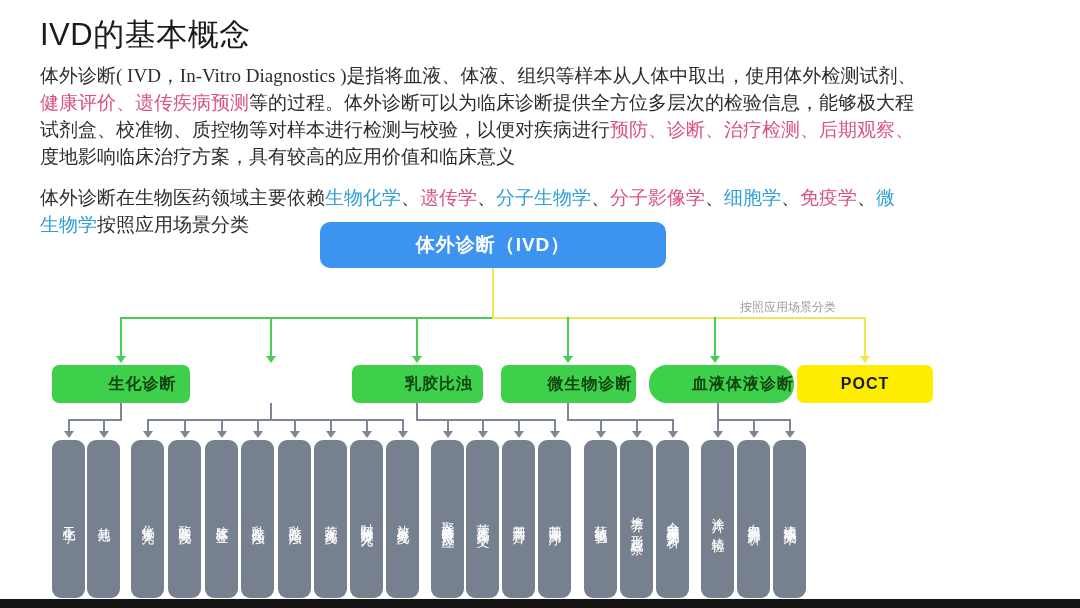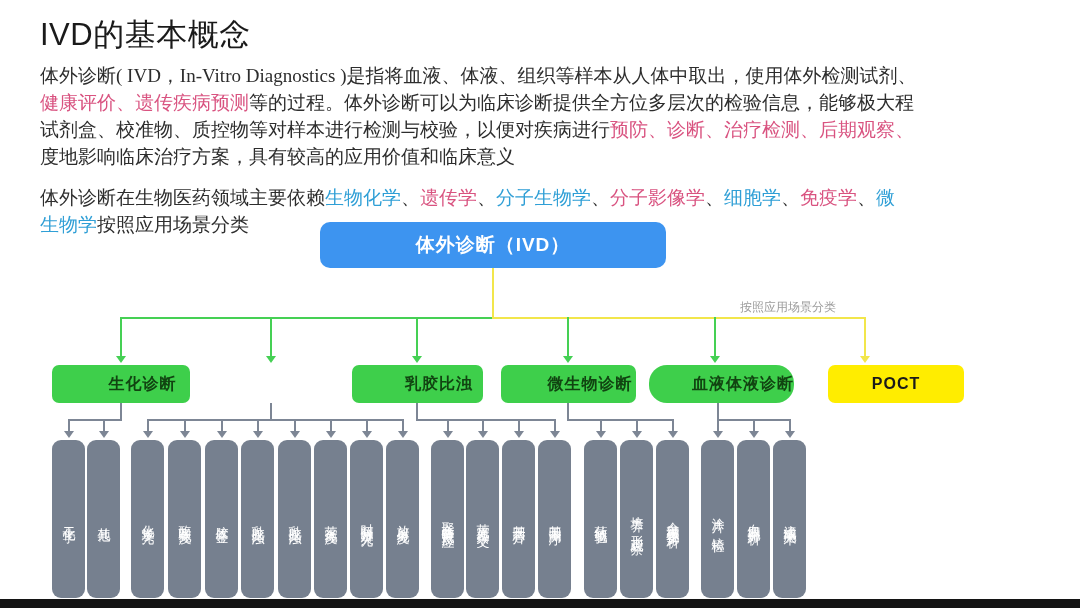--- a/index.html
+++ b/index.html
@@ -19,21 +19,21 @@
   .root-node { position:absolute; left:320px; top:222px; width:346px; height:46px;
     background:#3d94f0; border-radius:10px; color:#ffffff; font-size:19px; font-weight:bold;
     display:flex; align-items:center; justify-content:center; letter-spacing:1px; }
 
   .branch-label { position:absolute; top:299px; font-size:12px; color:#9b9b9b; white-space:nowrap; }
 
   .lvl2 { position:absolute; top:365px; height:38px; border-radius:7px;
     display:flex; align-items:center; justify-content:center;
     font-size:16px; font-weight:bold; letter-spacing:1px; }
   .lvl2.green { background:#3ecf4b; color:#114411;padding-left:43px; }
-  .lvl2.yellow { background:#ffed00; color:#1a1a1a;margin-left:31px; }
+  .lvl2.yellow { background:#ffed00; color:#1a1a1a; }
 
   .hl, .vl { position:absolute; }
   .hl { height:2px; } .vl { width:2px; }
   .ln-g { background:#45d054; }
   .ln-y { background:#f2e64b; }
   .ln-gr { background:#7d8695; }
 
   .arrow { position:absolute; width:0; height:0;
     border-left:5px solid transparent; border-right:5px solid transparent;
     border-top:7px solid #7d8695; }

